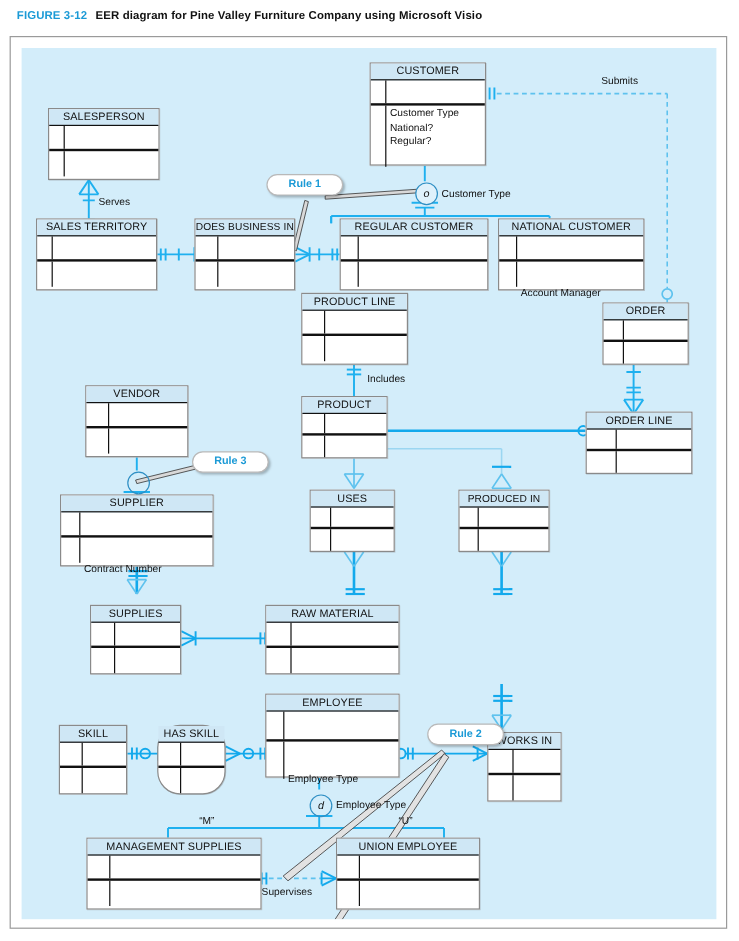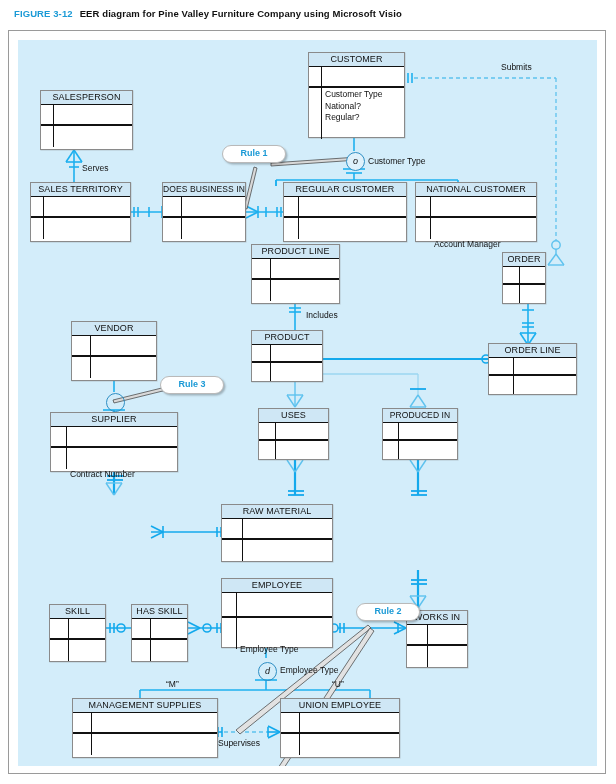--- a/index.html
+++ b/index.html
@@ -398,21 +398,21 @@
       <div class="body">
         <div class="row top">
             <div class="keycol" style="width:18px;"></div>
           </div>
         <div class="row">
             <div class="keycol" style="width:18px;"></div>
           </div>
       </div>
     </div>
 
-    <div class="ent" style="left:484px;top:212px;width:44px;height:52px;">
+    <div class="ent" style="left:484px;top:212px;width:72px;height:52px;">
       <div class="hd">ORDER</div>
       <div class="body">
         <div class="row top" style="height:18px;">
             <div class="keycol" style="width:16px;"></div>
           </div>
         <div class="row" style="height:18px;">
             <div class="keycol" style="width:16px;"></div>
           </div>
       </div>
     </div>
@@ -483,20 +483,31 @@
       <div class="body">
         <div class="row top" style="height:18px;">
             <div class="keycol" style="width:15px;"></div>
           </div>
         <div class="row" style="height:18px;">
             <div class="keycol" style="width:15px;"></div>
           </div>
       </div>
     </div>
 
+    <div class="ent" style="left:57px;top:464px;width:76px;height:58px;">
+      <div class="hd">SUPPLIES</div>
+      <div class="body">
+        <div class="row top" style="height:21px;">
+            <div class="keycol" style="width:19px;"></div>
+          </div>
+        <div class="row" style="height:21px;">
+            <div class="keycol" style="width:19px;"></div>
+          </div>
+      </div>
+    </div>
 
     <div class="ent" style="left:203px;top:464px;width:112px;height:58px;">
       <div class="hd">RAW MATERIAL</div>
       <div class="body">
         <div class="row top" style="height:21px;">
             <div class="keycol" style="width:20px;"></div>
           </div>
         <div class="row" style="height:21px;">
             <div class="keycol" style="width:20px;"></div>
           </div>
@@ -534,21 +545,21 @@
       <div class="body">
         <div class="row top" style="height:21px;">
             <div class="keycol" style="width:18px;"></div>
           </div>
         <div class="row" style="height:21px;">
             <div class="keycol" style="width:18px;"></div>
           </div>
       </div>
     </div>
 
-    <div class="ent" style="left:113px;top:564px;width:57px;height:58px;">
+    <div class="ent" style="left:113px;top:564px;width:57px;height:58px;border-radius:19px;">
       <div class="hd">HAS SKILL</div>
       <div class="body">
         <div class="row top" style="height:21px;">
             <div class="keycol" style="width:18px;"></div>
           </div>
         <div class="row" style="height:21px;">
             <div class="keycol" style="width:18px;"></div>
           </div>
       </div>
     </div>

